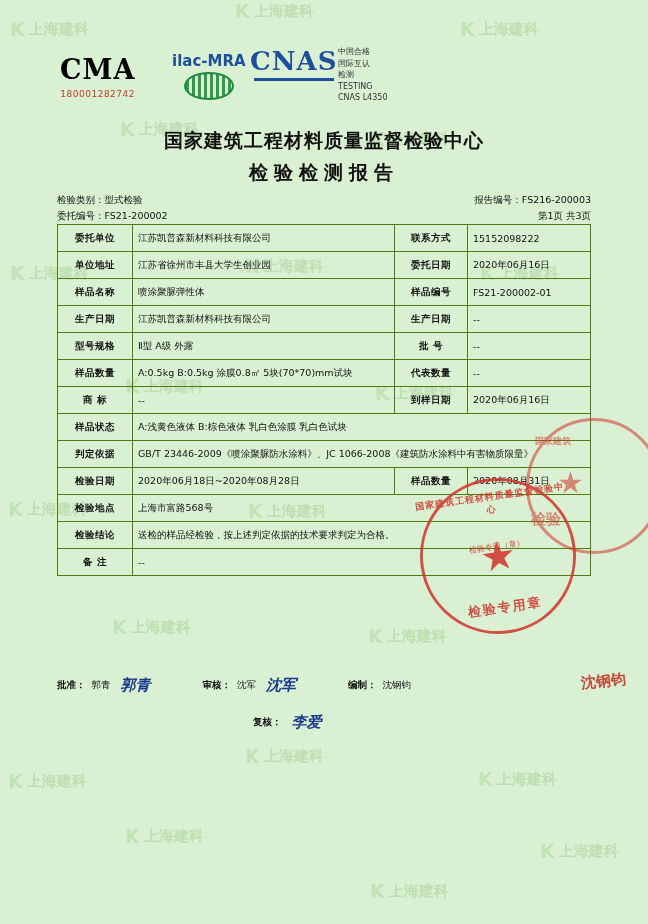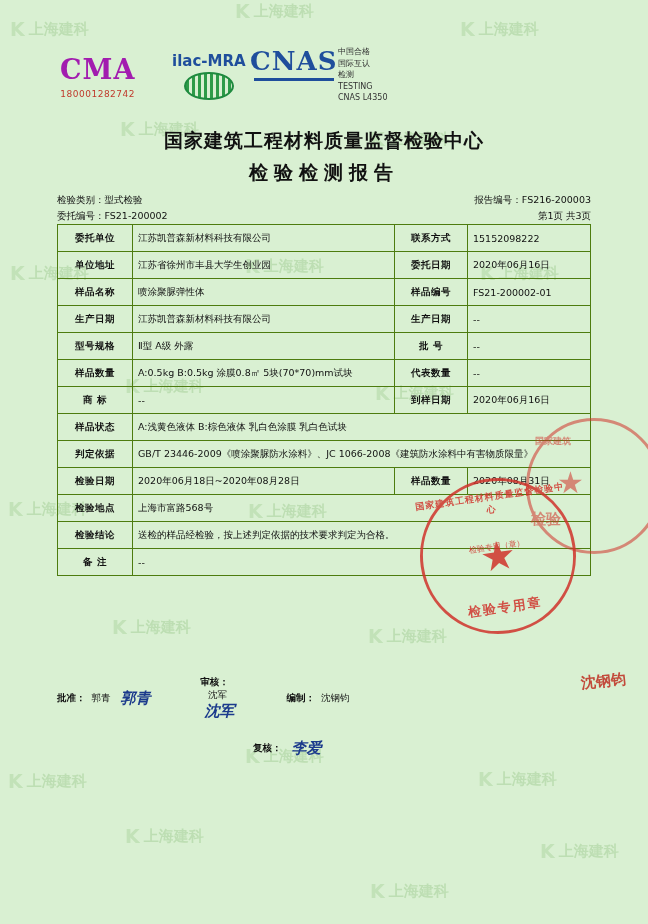--- a/index.html
+++ b/index.html
@@ -13,21 +13,21 @@
   
   .wm-layer{position:absolute;inset:0;pointer-events:none;z-index:0;}
   .wm{position:absolute;display:flex;align-items:center;gap:4px;
       color:#b9dcae;opacity:.85;font-size:15px;font-weight:bold;white-space:nowrap;}
   .wm .wm-logo{font-size:19px;color:#bfe0b4;font-weight:bold;}
   
   .page{position:absolute;inset:0;z-index:1;}
   
   .logos{position:absolute;left:60px;top:46px;width:430px;height:66px;}
   .cma{position:absolute;left:0;top:8px;text-align:center;}
-  .cma .big{font-size:27px;font-weight:bold;color:#a21caf;letter-spacing:1px;
+  .cma .big{font-size:27px;font-weight:bold;color:#000000;letter-spacing:1px;
             font-family:"DejaVu Serif","Liberation Serif",serif;}
   .cma .num{font-size:9px;color:#c0392b;margin-top:4px;letter-spacing:.5px;}
   .ilac{position:absolute;left:112px;top:6px;text-align:center;}
   .ilac .badge{font-size:15px;font-weight:bold;color:#1f4e9c;}
   .ilac .ring{width:46px;height:24px;border:2px solid #1f8a3f;border-radius:50%;
               margin:2px auto 0;background:
               repeating-linear-gradient(90deg,#2e9b48 0 3px,transparent 3px 6px);}
   .cnas{position:absolute;left:190px;top:0px;text-align:center;}
   .cnas .txt{font-size:26px;font-weight:bold;color:#1f4e9c;
              font-family:"DejaVu Serif","Liberation Serif",serif;letter-spacing:1px;}
@@ -290,21 +290,21 @@
   </tbody>
     </table>
 
   <div class="signs">
     <div class="sline">
       <div class="sitem">
         <span class="k">批准：</span>
         <span class="v">郭青</span>
         <span class="hand">郭青</span>
       </div>
-      <div class="sitem" style="margin-left:26px;flex-direction:column;">
+      <div class="sitem" style="margin-left:34px;">
         <span class="k">审核：</span>
         <span class="v">沈军</span>
         <span class="hand">沈军</span>
       </div>
       <div class="sitem" style="margin-left:34px;">
         <span class="k">编制：</span>
         <span class="v">沈钢钧</span>
       </div>
     </div>
     <div class="sline s2">

